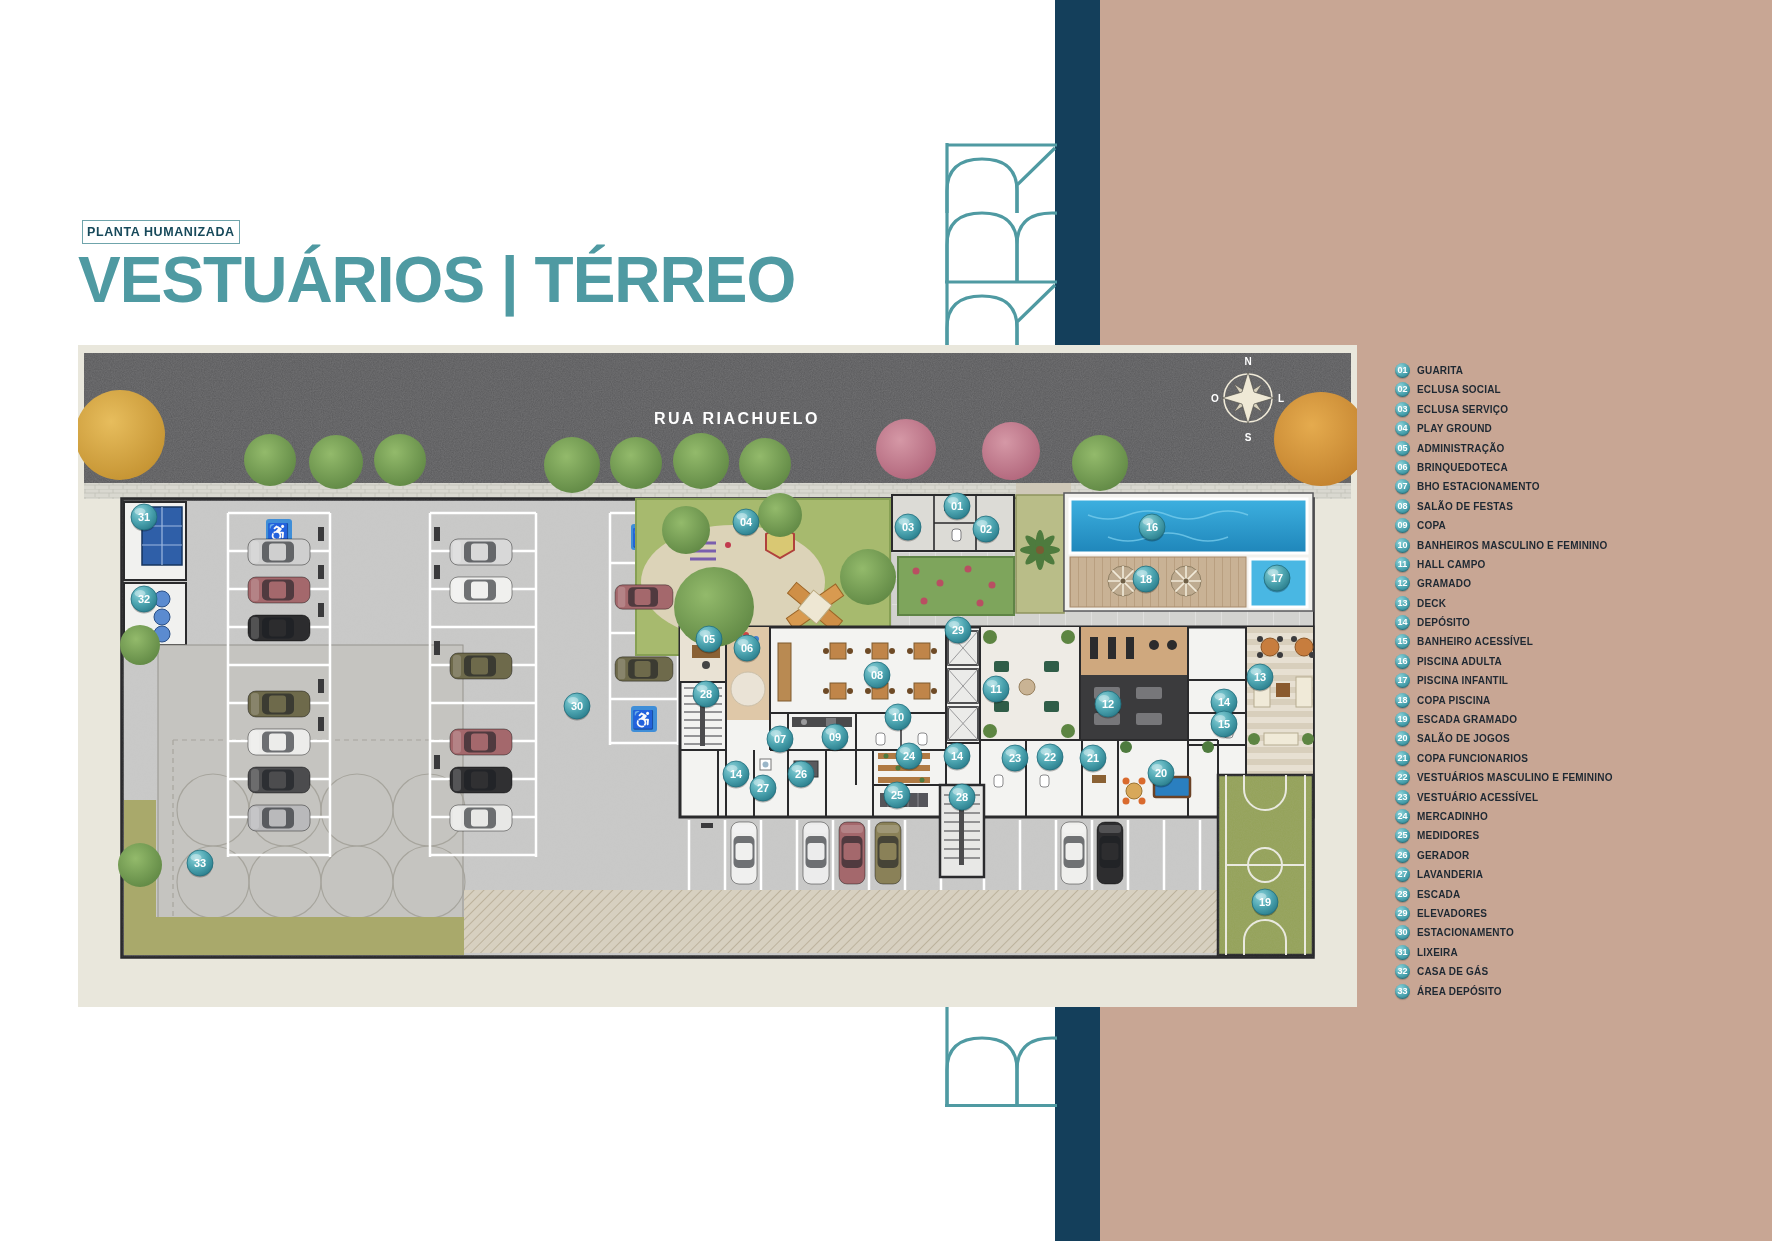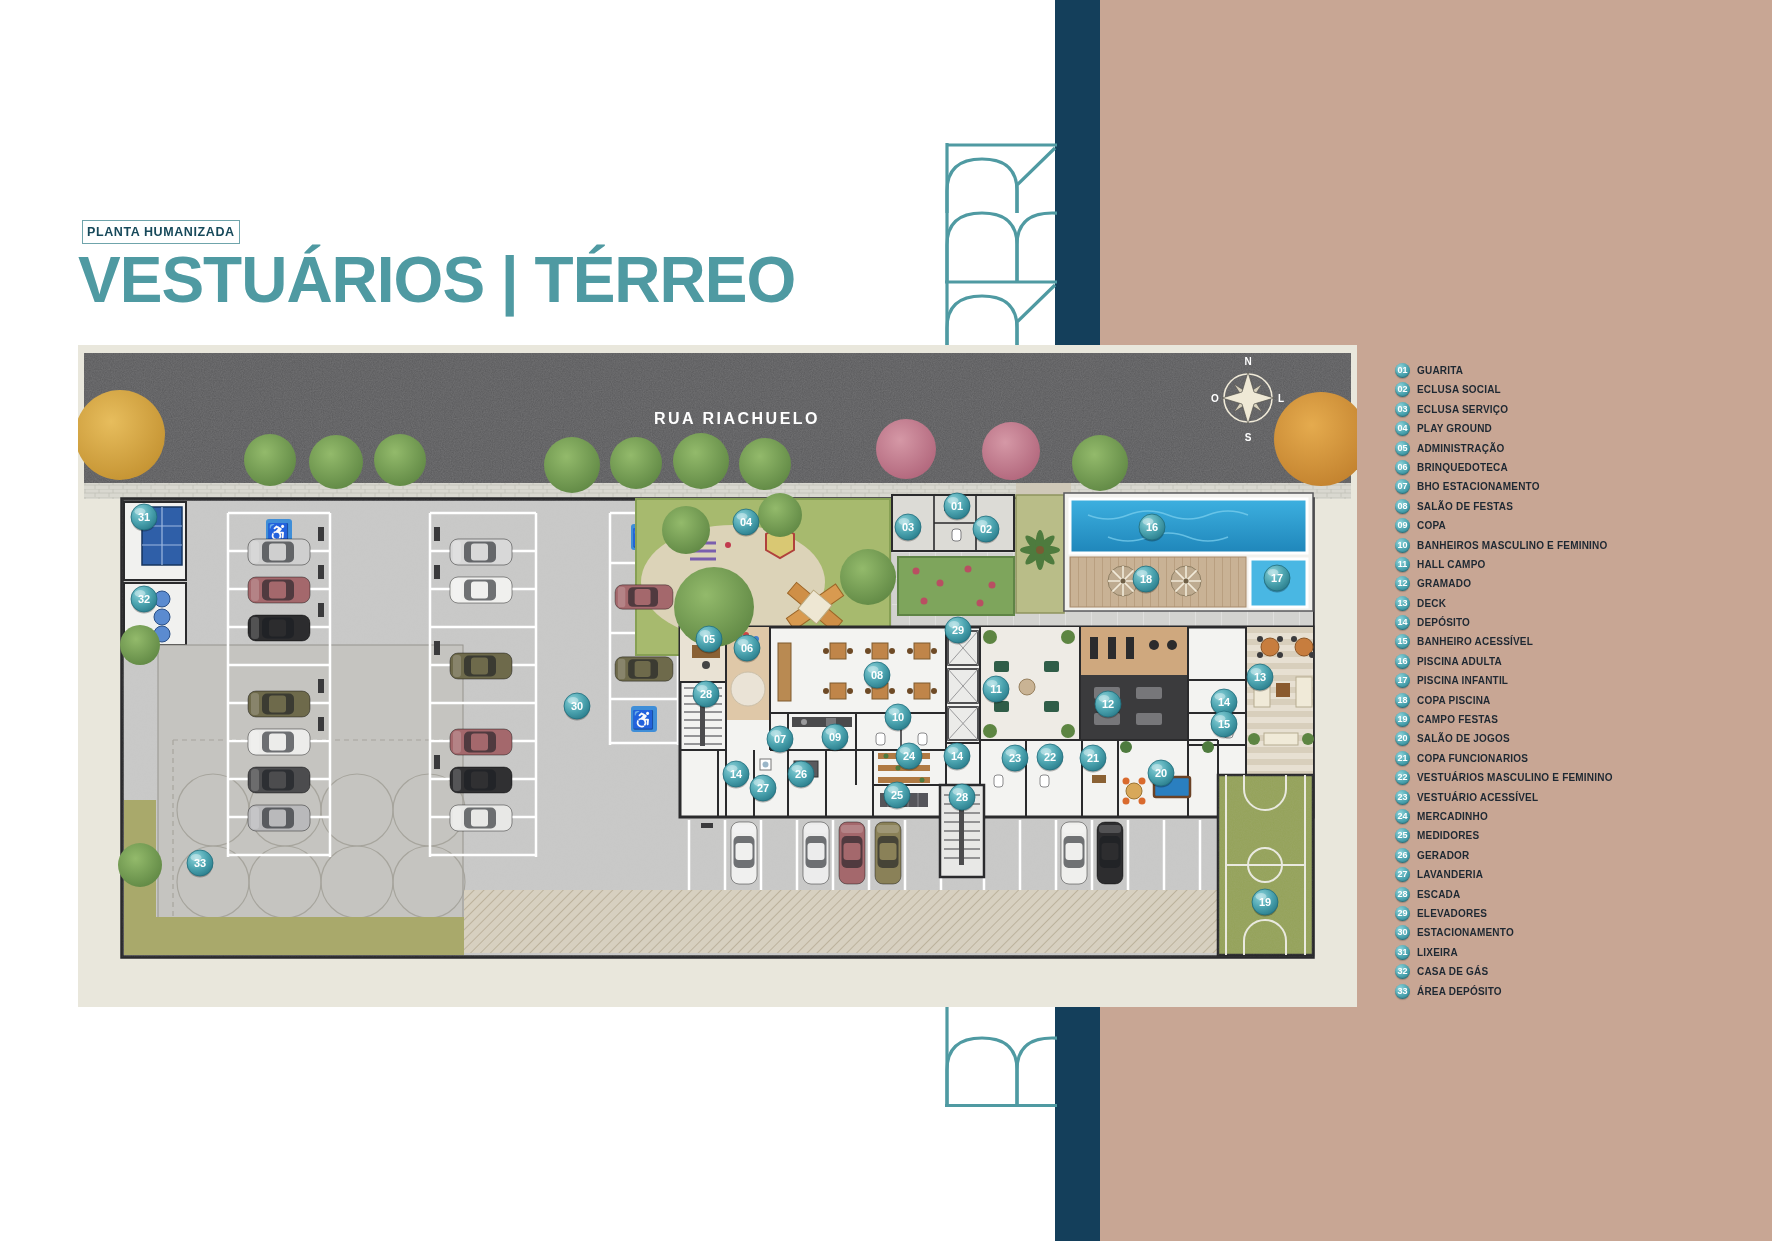--- a/index.html
+++ b/index.html
@@ -781,21 +781,21 @@
     <div class="legend-row">
       <span class="legend-badge">17</span>
       <span class="legend-label">PISCINA INFANTIL</span>
     </div>
     <div class="legend-row">
       <span class="legend-badge">18</span>
       <span class="legend-label">COPA PISCINA</span>
     </div>
     <div class="legend-row">
       <span class="legend-badge">19</span>
-      <span class="legend-label">CAMPO FESTAS</span>
+      <span class="legend-label">ESCADA GRAMADO</span>
     </div>
     <div class="legend-row">
       <span class="legend-badge">20</span>
       <span class="legend-label">SALÃO DE JOGOS</span>
     </div>
     <div class="legend-row">
       <span class="legend-badge">21</span>
       <span class="legend-label">COPA FUNCIONARIOS</span>
     </div>
     <div class="legend-row">

